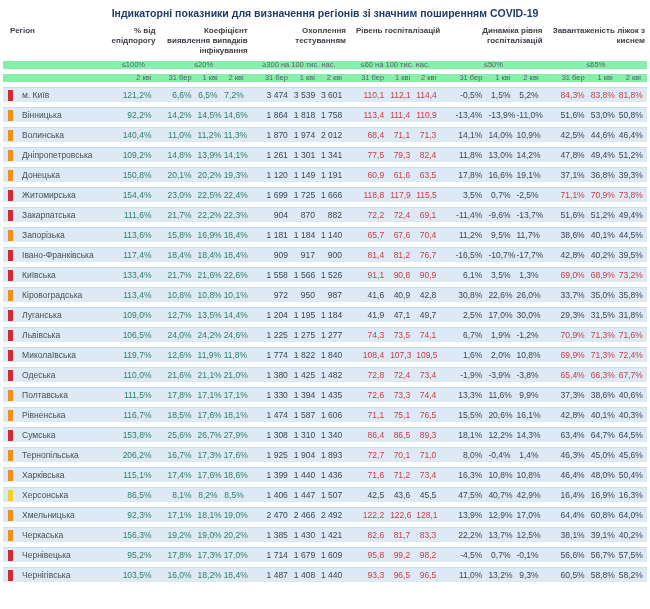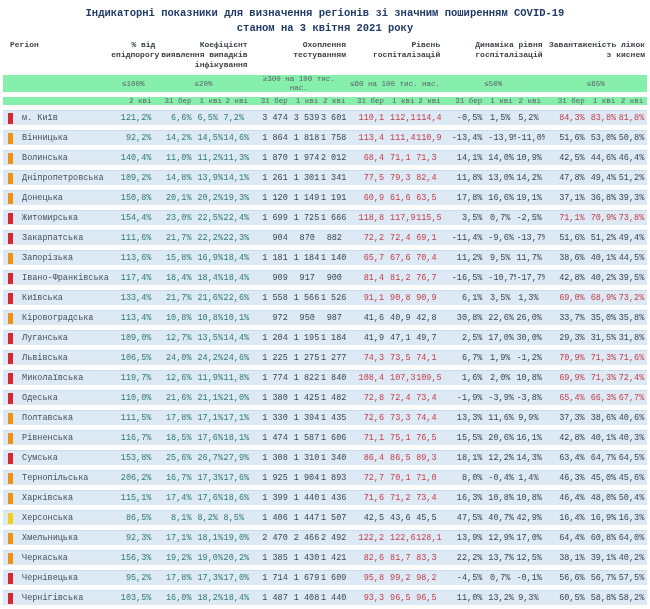--- a/index.html
+++ b/index.html
@@ -3,21 +3,21 @@
 <meta charset="utf-8">
 <style>
   * { box-sizing: border-box; }
   html, body {
     margin: 0; padding: 0;
     width: 650px; height: 609px;
     background: #ffffff;
     overflow: hidden;
     font-family: "Liberation Sans", sans-serif;
   }
-  .page { width: 650px; height: 582px; font-family: Liberation Mono, monospace; }
+  .page { width: 650px; height: 582px; }
 
   .title-block {
     text-align: center;
     padding-top: 6px;
     color: var(--title-color, #1f3b66);
     font-weight: bold;
     font-size: 10.5px;
     line-height: 1.4;
   }
 
@@ -78,21 +78,20 @@
   .c-red   { color: var(--red, #c54049); }
   .c-dark  { color: var(--dark, #3c4653); }
 </style>
 </head>
 <body>
 
 <div class="page">
 
   <div class="title-block">
     <div>Індикаторні показники для визначення регіонів зі значним поширенням COVID-19</div>
-    <div>станом на 3 квітня 2021 року</div>
   </div>
 
   <table class="indicators">
     <colgroup>
       <col style="width:16px">
         <col style="width:90px">
       <col style="width:48px">
       <col style="width:40px">
         <col style="width:26px">
         <col style="width:26px">

